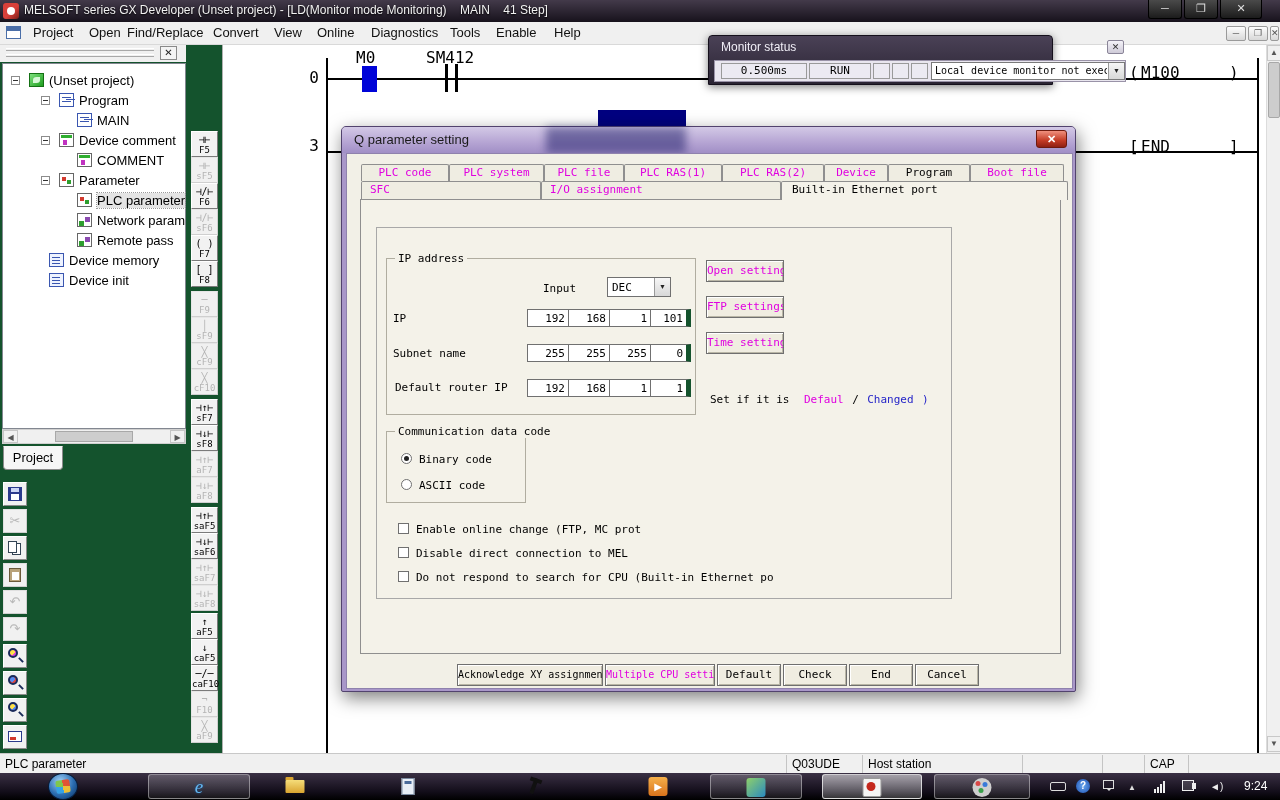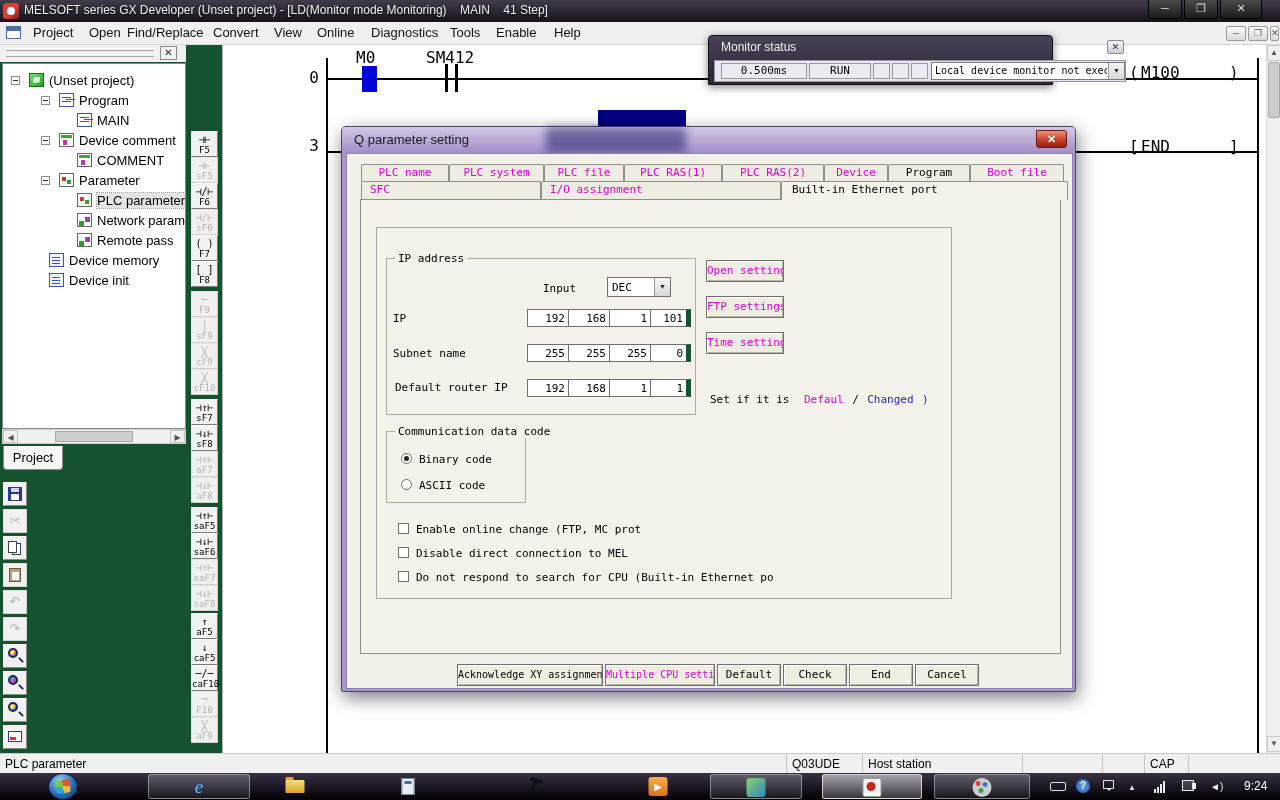--- a/index.html
+++ b/index.html
@@ -440,21 +440,21 @@
   </div>
 
   <div class="abs dlg">
     <div class="cap">
       <div class="glass"></div>
       <div class="t">Q parameter setting</div>
     </div>
     <div class="xbtn">✕</div>
     <div class="body">
 
-      <div class="tab dmono mag" style="left:14px; top:10px; width:88px">PLC name</div>
+      <div class="tab dmono mag" style="left:14px; top:10px; width:88px">PLC code</div>
       <div class="tab dmono mag" style="left:102px; top:10px; width:95px">PLC system</div>
       <div class="tab dmono mag" style="left:197px; top:10px; width:80px">PLC file</div>
       <div class="tab dmono mag" style="left:277px; top:10px; width:98px">PLC RAS(1)</div>
       <div class="tab dmono mag" style="left:375px; top:10px; width:102px">PLC RAS(2)</div>
       <div class="tab dmono mag" style="left:477px; top:10px; width:64px">Device</div>
       <div class="tab dmono" style="left:541px; top:10px; width:82px">Program</div>
       <div class="tab dmono mag" style="left:623px; top:10px; width:94px">Boot file</div>
 
       <div class="tab tab2 dmono mag" style="left:14px; top:27px; width:180px; text-align:left; padding-left:8px">SFC</div>
       <div class="tab tab2 dmono mag" style="left:194px; top:27px; width:240px; text-align:left; padding-left:8px">I/O assignment</div>

